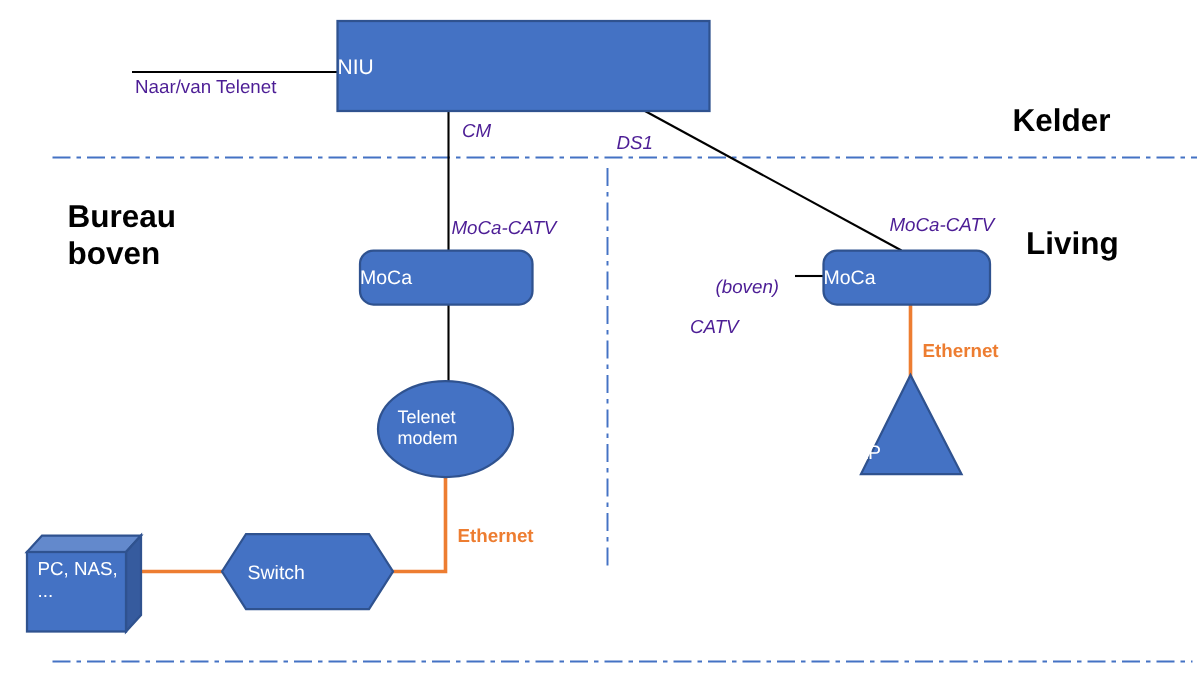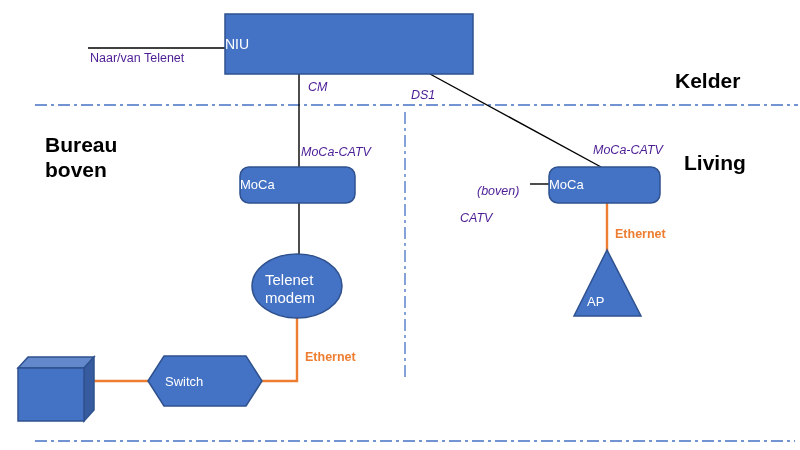--- a/index.html
+++ b/index.html
@@ -67,17 +67,18 @@
   <div class="lbl italic" style="left:301px; top:145px;">MoCa-CATV</div>
   <div class="lbl italic" style="left:593px; top:143px;">MoCa-CATV</div>
   <div class="lbl italic" style="left:460px; top:167px;margin-top:44px;">CATV</div>
   <div class="lbl italic" style="left:477px; top:184px;">(boven)</div>
   <div class="lbl orange" style="left:305px; top:350px;">Ethernet</div>
   <div class="lbl orange" style="left:615px; top:227px;">Ethernet</div>
 
   <div class="nodetext" style="left:225px; top:36px; width:248px; font-size:14px;">NIU</div>
   <div class="nodetext" style="left:240px; top:177px; width:115px;">MoCa</div>
   <div class="nodetext" style="left:549px; top:177px; width:111px;">MoCa</div>
-  <div class="nodetext wrap" style="left:265px; top:271px; width:64px; font-size:15px;">Telenet modem</div>
+  <div class="nodetext wrap" style="left:265px; top:271px; width:64px; font-size:12px;">Telenet modem</div>
   <div class="nodetext" style="left:165px; top:374px; width:80px;">Switch</div>
-  <div class="nodetext" style="left:587px; top:294px; width:40px;">AP</div>
+  <div class="nodetext wrap left-align" style="left:25px; top:372px; width:56px; font-size:12.5px;">PC, NAS, ...</div>
+  <div class="nodetext" style="left:570px; top:294px; width:40px;">AP</div>
 
 </div>
 
 </body></html>

